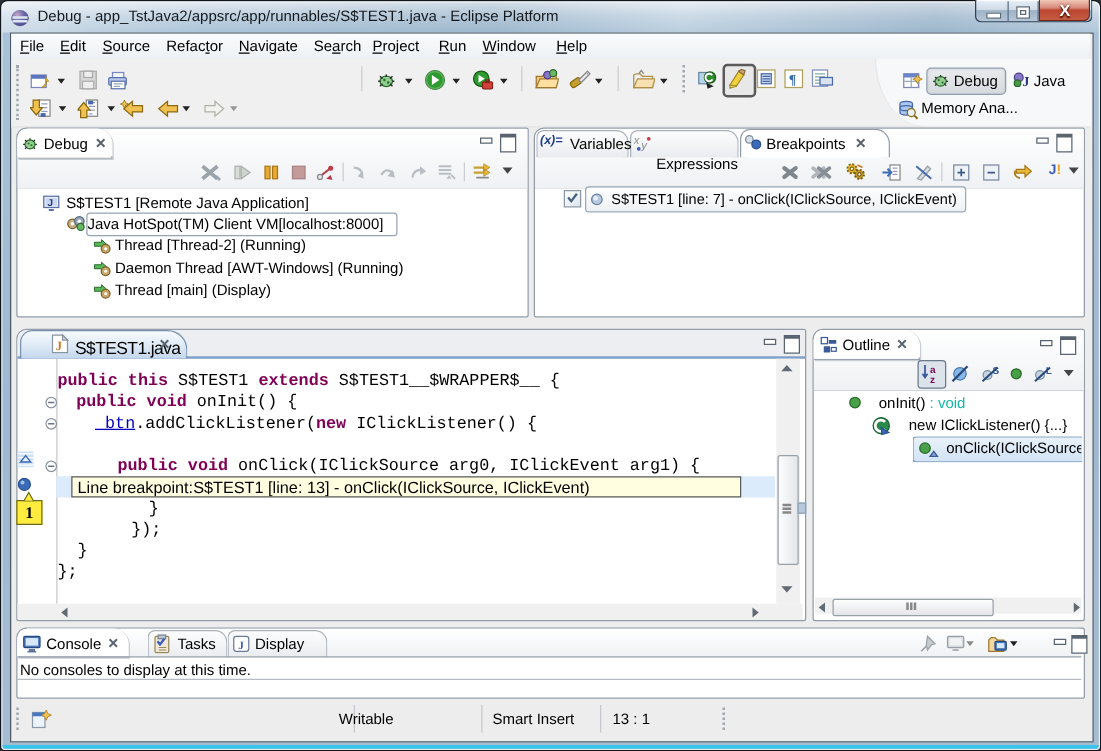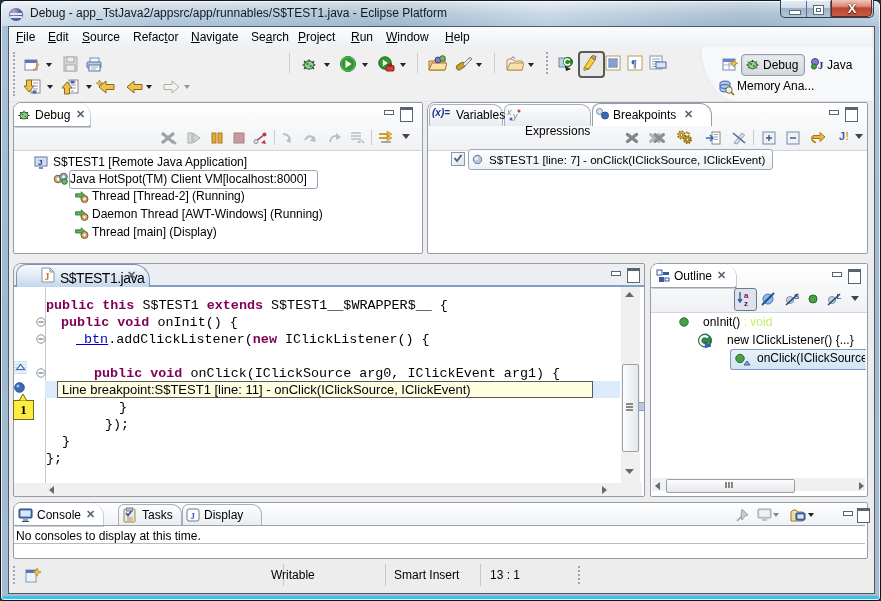--- a/index.html
+++ b/index.html
@@ -432,21 +432,21 @@
   </svg>
 <svg class="a" style="left:14px;top:382px" width="11" height="11">
     <circle cx="5.5" cy="5.5" r="4.8" fill="#3a6ab8" stroke="#28518f"></circle>
     <circle cx="4" cy="4" r="1.6" fill="#9ec0e8"></circle>
   </svg>
 <div class="a" style="left:13px;top:400px;width:19px;height:18px;background:#ffec3e;border:1px solid #6a6a20;text-align:center;font-size:13px;font-weight:bold;font-family:'Liberation Serif',serif;line-height:18px">1</div>
 <svg class="a" style="left:17px;top:393px" width="12" height="8">
     <path d="M2 8 L6 1 L10 8 z" fill="#ffec3e" stroke="#6a6a20"></path>
   </svg>
 
-<div class="a" style="left:57px;top:381px;width:530px;height:15px;background:#fffee1;border:1px solid #5a5a5a;font-size:13px;line-height:16px;padding-left:4px;white-space:nowrap;overflow:hidden">Line breakpoint:S$TEST1 [line: 11] - onClick(IClickSource, IClickEvent)</div>
+<div class="a" style="left:57px;top:381px;width:530px;height:15px;background:#fffee1;border:1px solid #5a5a5a;font-size:13px;line-height:16px;padding-left:4px;white-space:nowrap;overflow:hidden">Line breakpoint:S$TEST1 [line: 13] - onClick(IClickSource, IClickEvent)</div>
 
 <svg class="a" style="left:622px;top:288px" width="15" height="14">
     <path d="M3 9 L7.5 4 L12 9 z" fill="#606a74"></path>
   </svg>
 <div class="sbthumb a" style="left:622px;top:364px;width:15px;height:86px"></div>
 <div class="a" style="left:626px;top:403px;width:7px;height:1.5px;background:#888"></div>
 <div class="a" style="left:626px;top:406px;width:7px;height:1.5px;background:#888"></div>
 <div class="a" style="left:626px;top:409px;width:7px;height:1.5px;background:#888"></div>
 <svg class="a" style="left:622px;top:464px" width="15" height="14">
     <path d="M3 5 L7.5 10 L12 5 z" fill="#606a74"></path>
@@ -497,21 +497,21 @@
 <svg class="a" style="left:826px;top:291px" width="16" height="16">
     <circle cx="6" cy="9" r="3.5" fill="#c8d4e0" stroke="#7890a8"></circle>
     <text x="10.5" y="8" font-size="8" font-weight="bold" fill="#3a5a9a">L</text>
     <path d="M2 14 L14 3" stroke="#28487a" stroke-width="1.6"></path>
   </svg>
 <div class="a vmenu" style="left:851px;top:296px"></div>
 
 <svg class="a" style="left:679px;top:317px" width="11" height="11">
     <circle cx="5" cy="5" r="4.2" fill="#48a048" stroke="#2a6a2a"></circle>
   </svg>
-<div class="a t12" style="left:703px;top:315px">onInit() <span style="color:#bef264">: void</span></div>
+<div class="a t12" style="left:703px;top:315px">onInit() <span style="color:#14b8a6">: void</span></div>
 <svg class="a" style="left:697px;top:333px" width="17" height="17">
     <circle cx="8" cy="7.5" r="6.5" fill="#2a8a4a" stroke="#1a5c30"></circle>
     <path d="M11 4.5 A4.5 4.5 0 1 0 11.2 10.4" fill="none" stroke="#fff" stroke-width="2.2"></path>
     <path d="M8 9 L14 13 L8.5 14.5 z" fill="#3a6ab8" stroke="#28518f"></path>
   </svg>
 <div class="a t12" style="left:727px;top:333px">new IClickListener() {...}</div>
 <div class="a" style="left:730px;top:349px;width:135px;height:19px;border:1px solid #7e9cbf;border-left:1px solid #7e9cbf;border-radius:3px 0 0 3px;border-right:none;background:linear-gradient(180deg,#e8f1fa,#d2e4f6)"></div>
 <svg class="a" style="left:735px;top:353px" width="16" height="13">
     <circle cx="5" cy="5.5" r="4.2" fill="#48a048" stroke="#2a6a2a"></circle>
     <path d="M9 12 L12 8 L15 12 z" fill="#88a8d8" stroke="#3a5a9a"></path>

